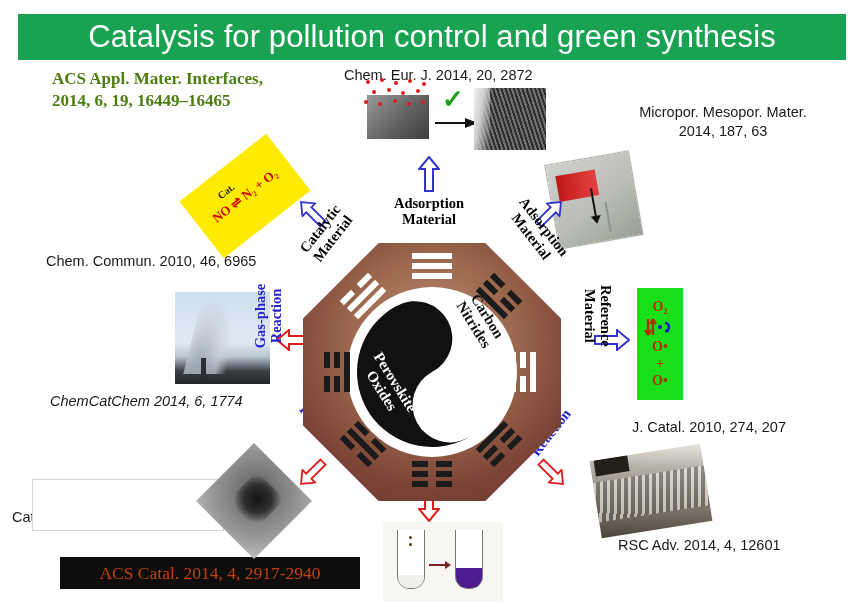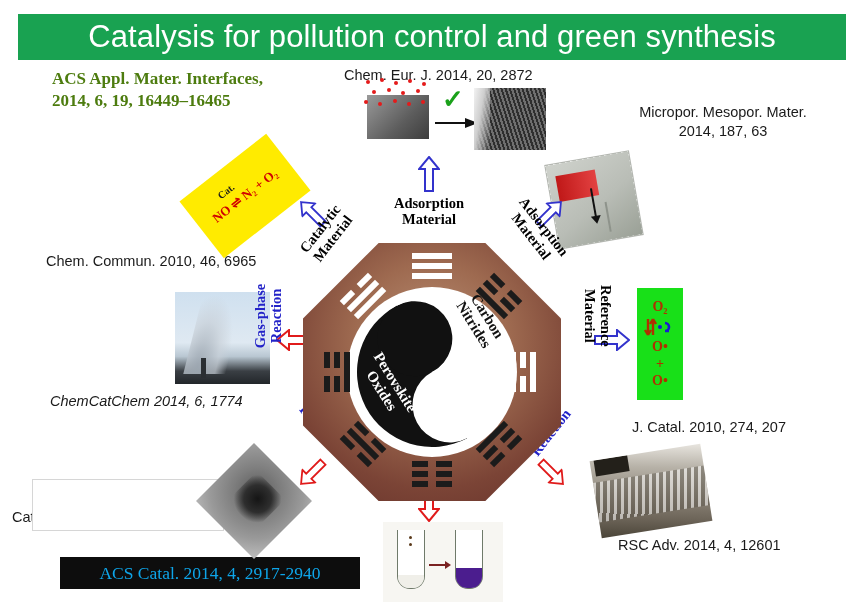--- a/index.html
+++ b/index.html
@@ -13,21 +13,21 @@
   #title-text{color:#fff;font-size:31px;letter-spacing:.1px;white-space:nowrap;}
 
   
   .cite{font-size:14.5px;color:#1a1a1a;line-height:1.28;white-space:pre-line;}
   .cite-serif{font-family:"Liberation Serif",serif;font-weight:bold;font-size:17px;
       line-height:1.3;white-space:pre-line;color:#4d7c0f;}
 
   
   #acs-catal-box{left:60px;top:557px;width:300px;height:32px;background:#0d0d0d;
       display:flex;align-items:center;justify-content:center;}
-  #acs-catal-box span{color:#0ea5e9;font-family:"Liberation Serif",serif;font-size:17.5px;}
+  #acs-catal-box span{color:#c2410c;font-family:"Liberation Serif",serif;font-size:17.5px;}
 
   
   #white-stub{left:32px;top:479px;width:190px;height:50px;
       background:#fff;border:1px solid #d6d6d6;}
 
   
   #bagua{left:303px;top:243px;width:258px;height:258px;}
   .oct{position:absolute;inset:0;
     background:radial-gradient(circle at 50% 38%, #b98f74 0%, #9e6a50 38%, #7b4436 72%, #66322a 100%);
     clip-path:polygon(29.3% 0,70.7% 0,100% 29.3%,100% 70.7%,70.7% 100%,29.3% 100%,0 70.7%,0 29.3%);}

